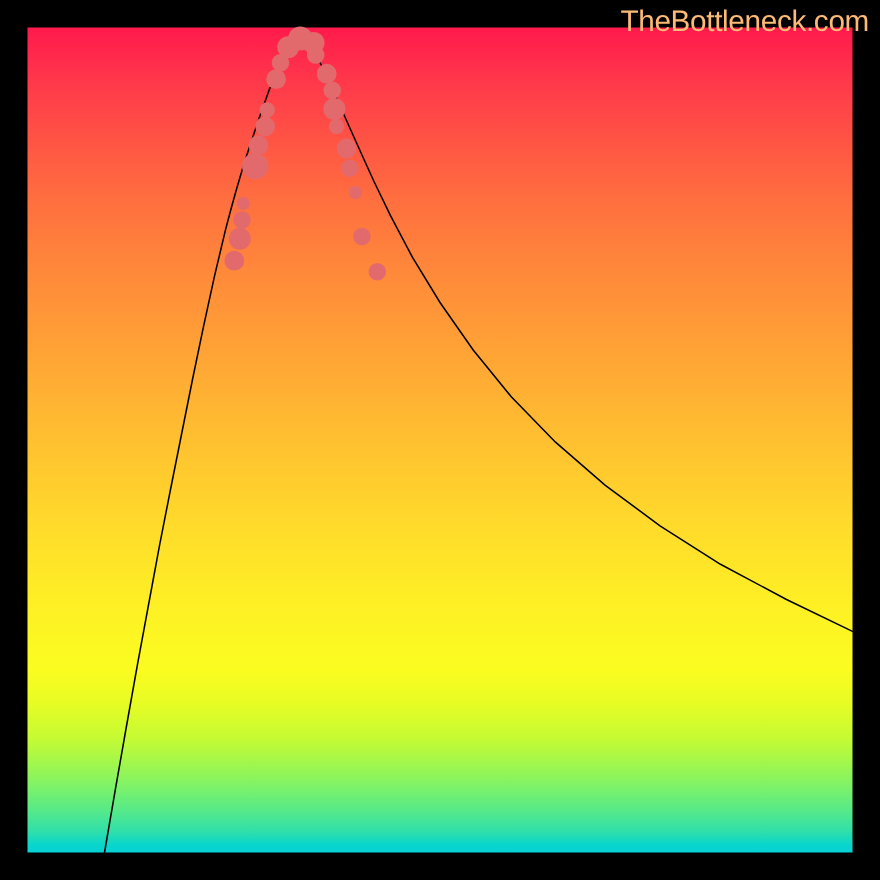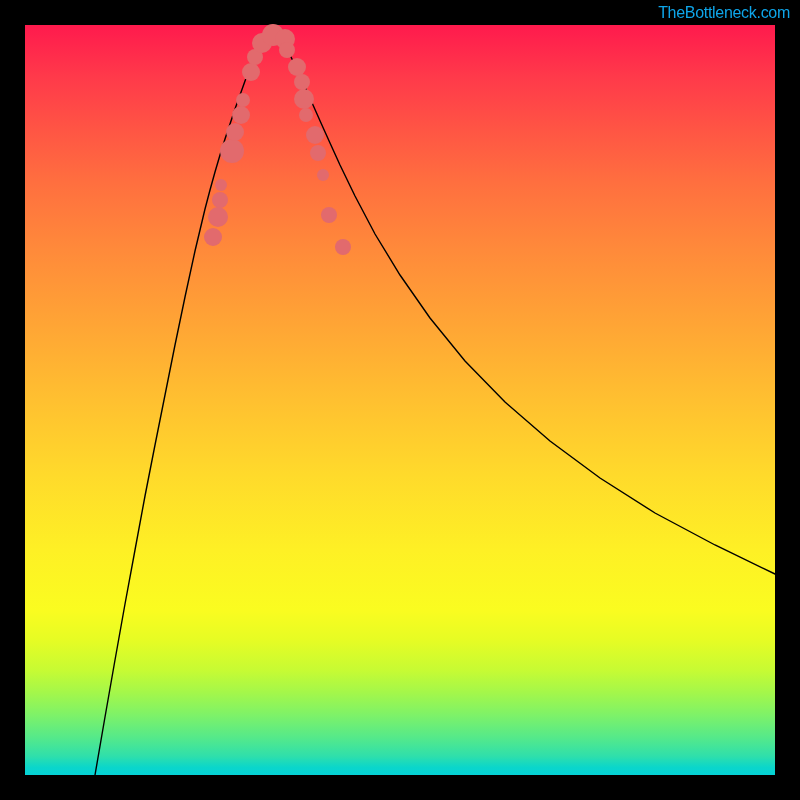--- a/index.html
+++ b/index.html
@@ -34,22 +34,22 @@
       #7ef268 92%,
       #55e98a 95%,
       #2fdfab 97.5%,
       #0ad6cb 99%,
       #05d2d6 100%);
   }
   .watermark {
     position: absolute;
     top: 4px;
     right: 10px;
-    color: #0ea5e9;
-    font-size: 16px;
+    color: #fdba74;
+    font-size: 27px;
     letter-spacing: -0.3px;
     font-weight: 500;
     user-select: none;
   }
   svg.plot {
     position: absolute;
     left: 0;
     top: 0;
     width: 750px;
     height: 750px;

